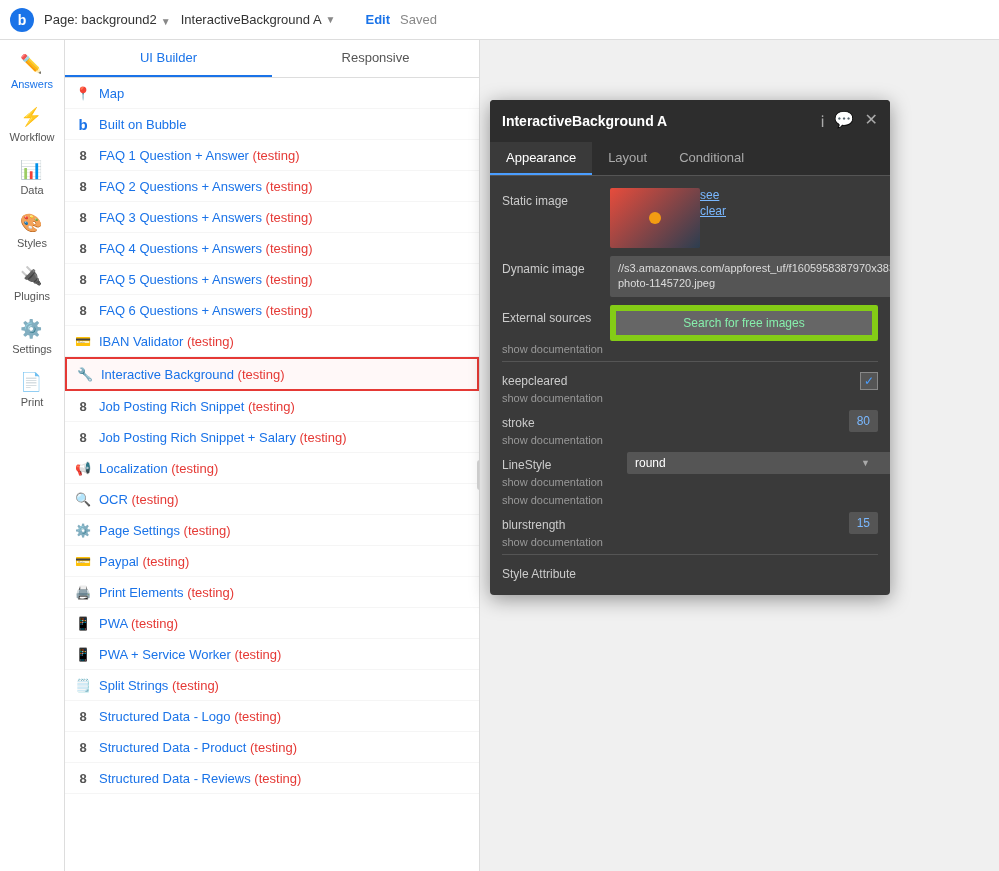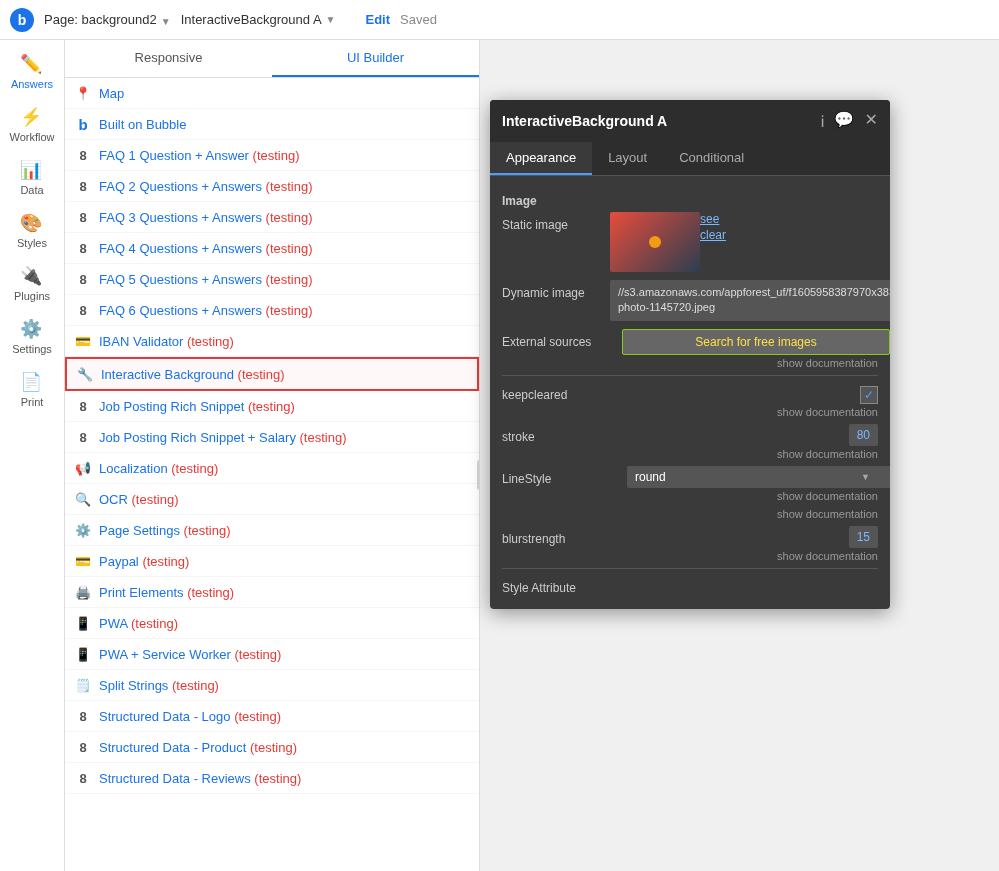--- a/index.html
+++ b/index.html
@@ -126,34 +126,34 @@
     }
     .image-actions { display: flex; flex-direction: column; gap: 2px; }
     .image-action-link { color: #7ab8ff; font-size: 12px; cursor: pointer; text-decoration: underline; }
     .dark-input-url {
       background: #555; border: none; color: #ddd; font-size: 11px;
       padding: 5px 8px; border-radius: 2px; width: 100%; line-height: 1.4;
     }
 
     
     .dark-btn {
-      background: #666; border: 1px solid #84cc16; color: #fde047; font-size: 12px;
-      padding: 5px 10px; border-radius: 2px; cursor: pointer; width: 100%; margin-left: 12px;
+      background: #666; border: 6px solid #84cc16; color: #86efac; font-size: 12px;
+      padding: 5px 10px; border-radius: 2px; cursor: pointer; width: 100%;
     }
 
     
     .dark-checkbox {
       width: 18px; height: 18px; background: #555; border: 1px solid #888;
       display: flex; align-items: center; justify-content: center;
       color: #4a9eff; font-size: 12px; flex-shrink: 0; margin-top: 4px;
     }
 
     
     .show-doc {
-      color: #999; font-size: 11px; cursor: pointer; text-align: right;
+      color: #999; font-size: 11px; cursor: pointer; text-align: left;
       display: block; margin-bottom: 6px; margin-top: 1px;
     }
 
     
     .dark-select {
       background: #555; border: none; color: #fff; font-size: 12px;
       padding: 4px 24px 4px 8px; border-radius: 2px; width: 100%;
       appearance: none; -webkit-appearance: none; cursor: pointer;
       position: relative;
       margin-left: 17px;
@@ -221,22 +221,22 @@
       <span>Settings</span>
     </div>
     <div class="icon-sidebar-item">
       <span class="icon-shape">📄</span>
       <span>Print</span>
     </div>
   </div>
 
   <div class="element-list">
     <div class="element-list-tabs">
+      <div class="element-list-tab active">UI Builder</div>
       <div class="element-list-tab">Responsive</div>
-      <div class="element-list-tab active">UI Builder</div>
     </div>
     <div class="element-list-body">
 
       <div class="list-item">
         <span class="list-item-icon">📍</span>
         <span class="list-item-label">Map</span>
       </div>
       <div class="list-item">
         <span class="list-item-icon" style="color:#1a73e8; font-weight:bold; font-size:15px;">b</span>
         <span class="list-item-label">Built on Bubble</span>
@@ -344,21 +344,20 @@
       </div>
 
       <div class="modal-tabs">
         <div class="modal-tab active">Appearance</div>
         <div class="modal-tab">Layout</div>
         <div class="modal-tab">Conditional</div>
       </div>
 
       <div class="modal-body">
 
-        <div class="section-label">Image</div>
 
         <div class="field-row">
           <div class="field-label">Static image</div>
           <div class="field-value" style="display:flex; align-items:flex-start;">
             <div class="image-thumb">
               <div class="image-thumb-dot"></div>
             </div>
             <div class="image-actions">
               <span class="image-action-link">see</span>
               <span class="image-action-link">clear</span>

